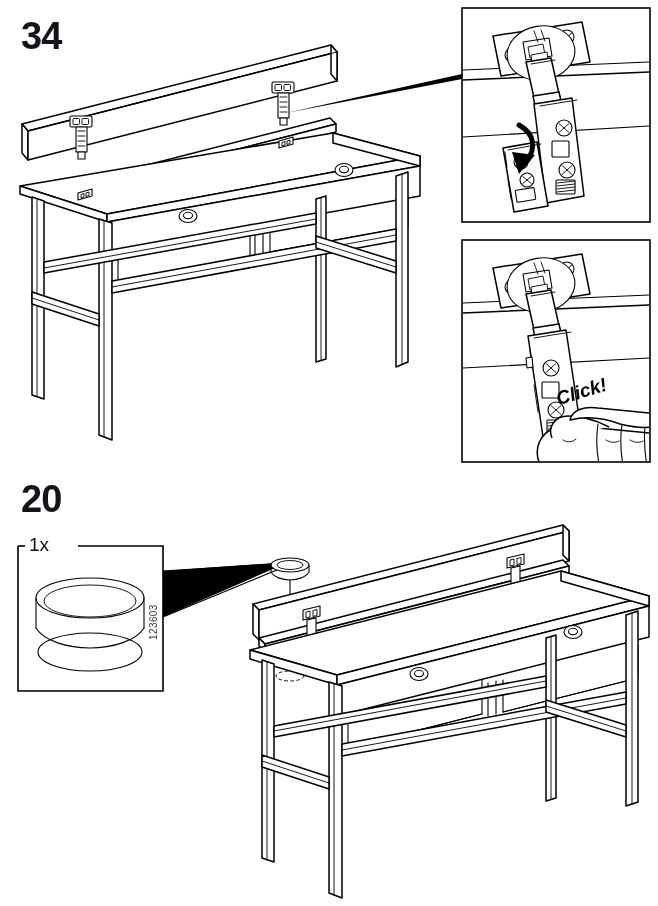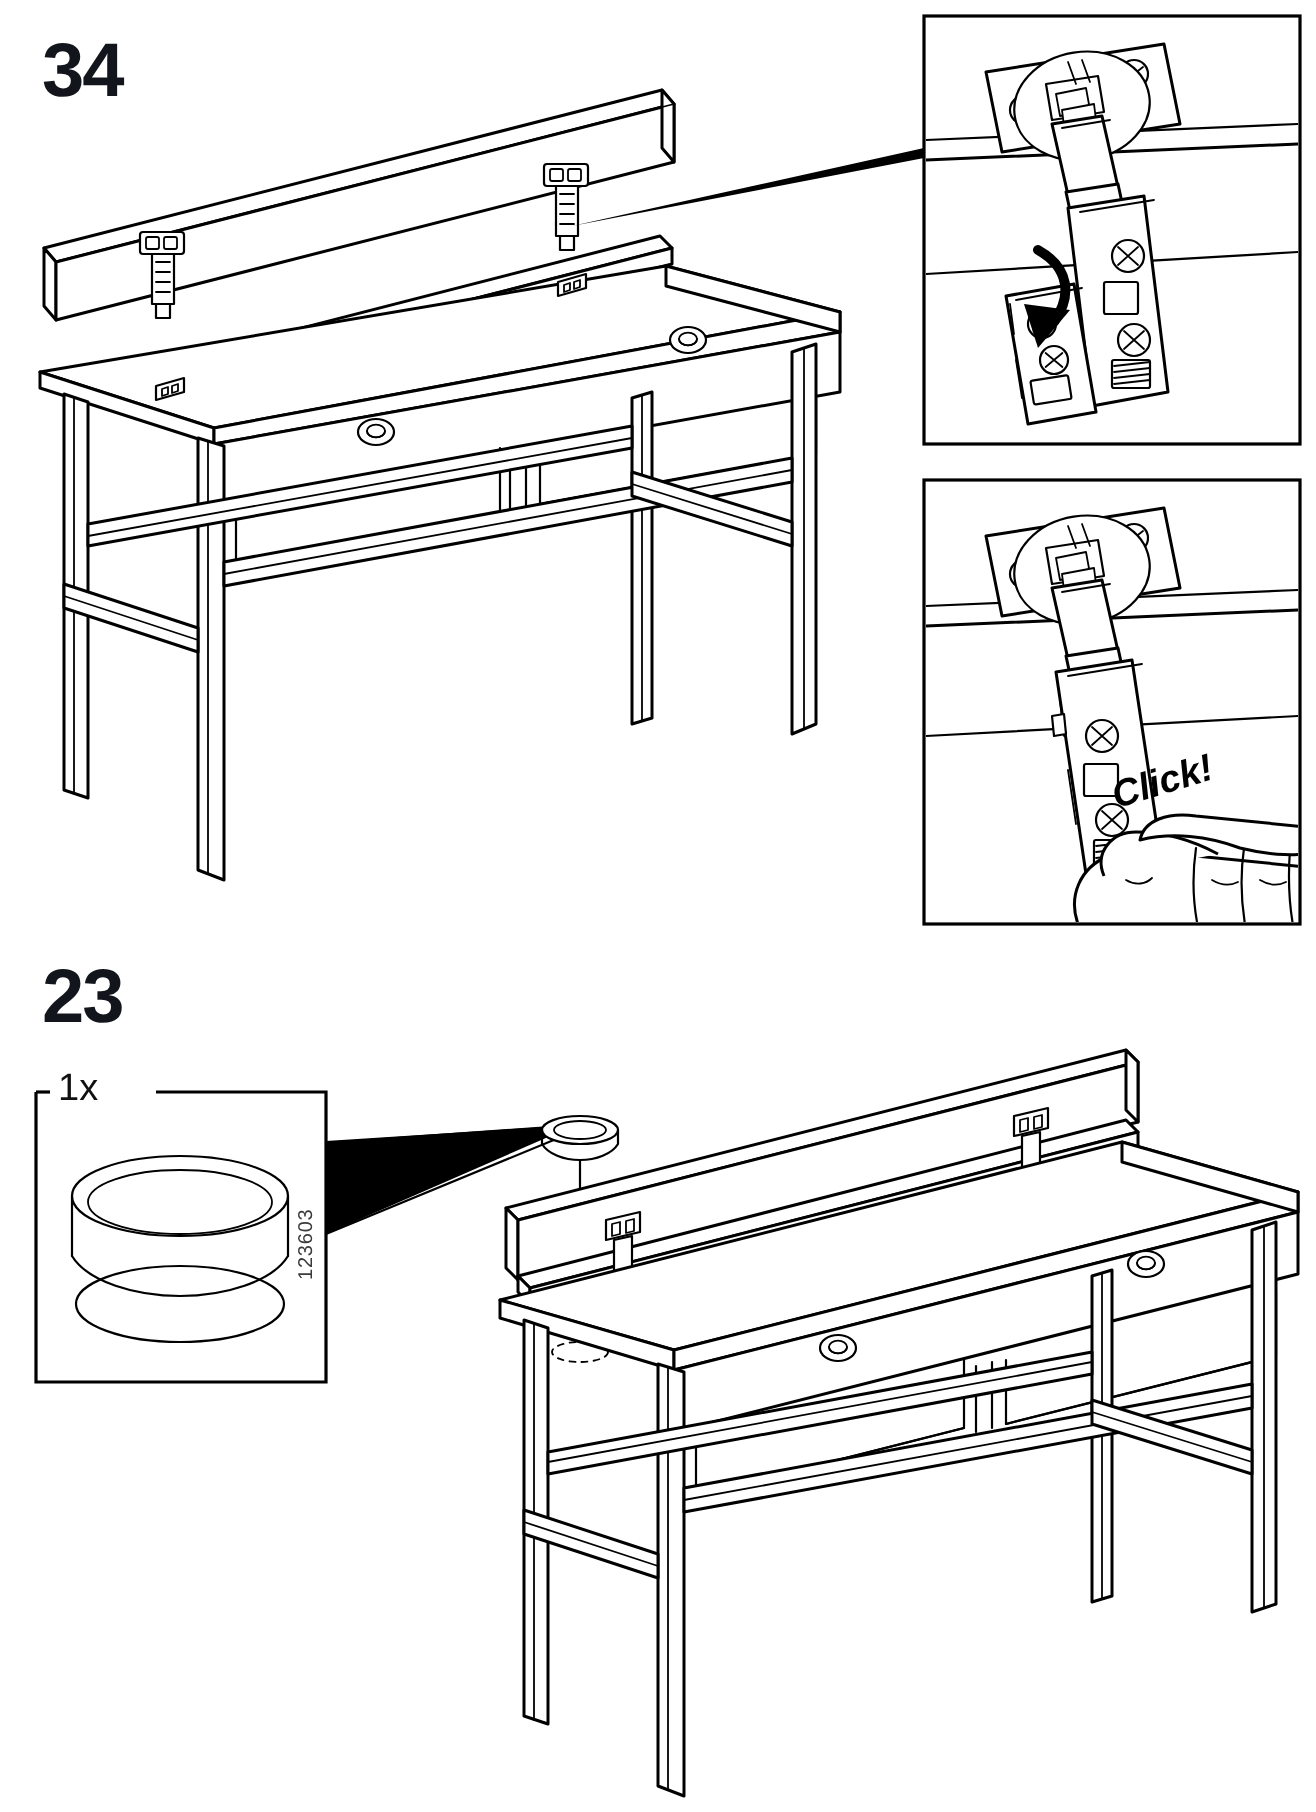--- a/index.html
+++ b/index.html
@@ -483,21 +483,21 @@
         <g>
           <path class="fw" d="M 546,700 L 626,725 L 626,737 L 546,712 Z"></path>
           <path class="lnF" d="M 546,706 L 626,731"></path>
         </g>
       </g>
     </g>
   </svg>
 
   <div class="step-number" id="step-34-number">34</div>
 
-  <div class="step-number" id="step-35-number">23</div>
+  <div class="step-number" id="step-35-number">20</div>
 
   <div class="qty-label" id="qty-1x">1x</div>
 
   <div class="part-number" id="part-number-123603">123603</div>
 
   <div class="click-label" id="click-label">Click!</div>
 
 </div>
 
 </body></html>

